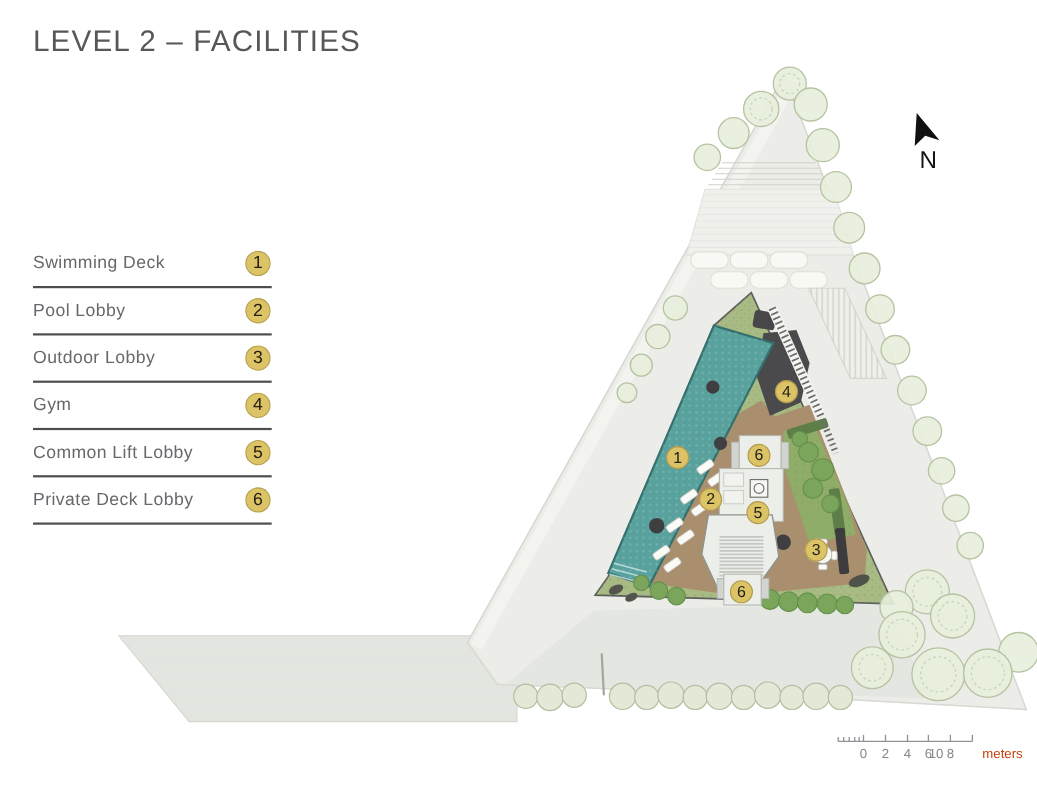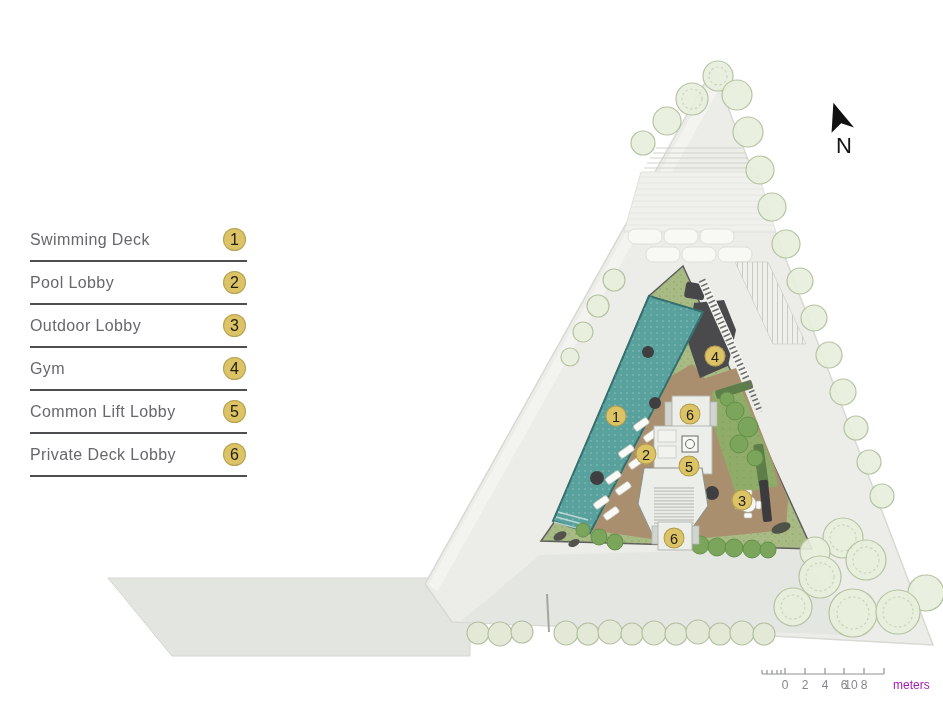--- a/index.html
+++ b/index.html
@@ -35,28 +35,29 @@
   .north-label{
     position:absolute;left:836px;top:133px;
     font-size:22px;color:#141414;letter-spacing:1px;
   }
   .scale-label{
     position:absolute;top:678px;transform:translateX(-50%);
     font-size:12px;color:#85878a;
   }
   .scale-unit{
     position:absolute;top:678px;left:893px;
-    font-size:12px;color:#a21caf;
+    font-size:12px;color:#c2410c;
   }
 </style>
 </head>
 <body>
 
 <div class="page">
 
+  <div class="title">LEVEL 2 – FACILITIES</div>
 
   <div class="legend">
     <div class="lrow">
       <span class="llabel">Swimming Deck</span>
       <span class="lbadge" style="background-color: rgb(219, 195, 102);">1</span>
     </div>
     <div class="lrow">
       <span class="llabel">Pool Lobby</span>
       <span class="lbadge" style="background-color: rgb(219, 195, 102);">2</span>
     </div>

